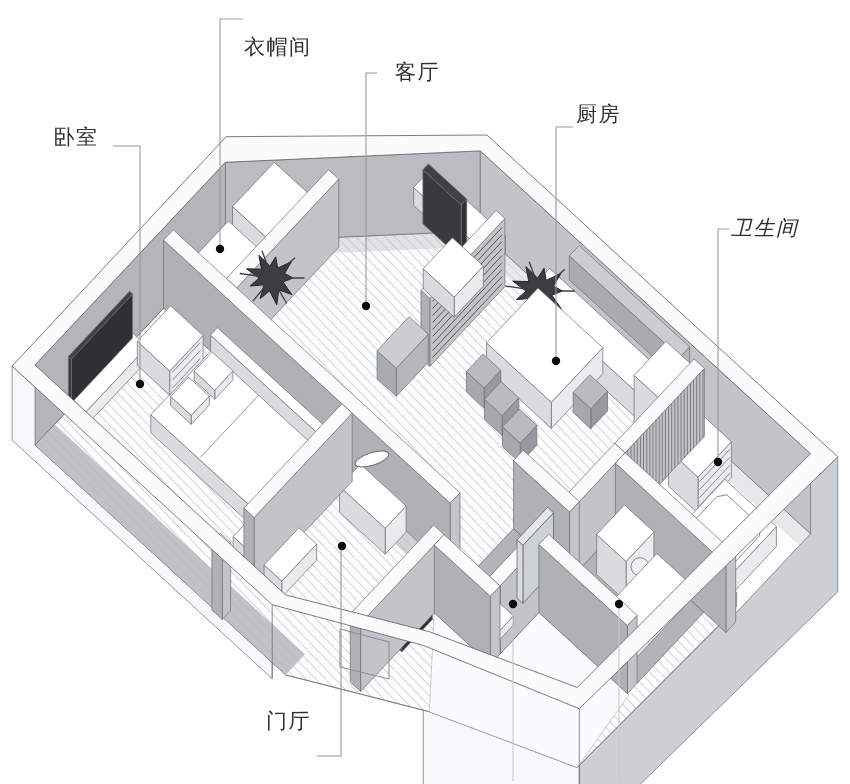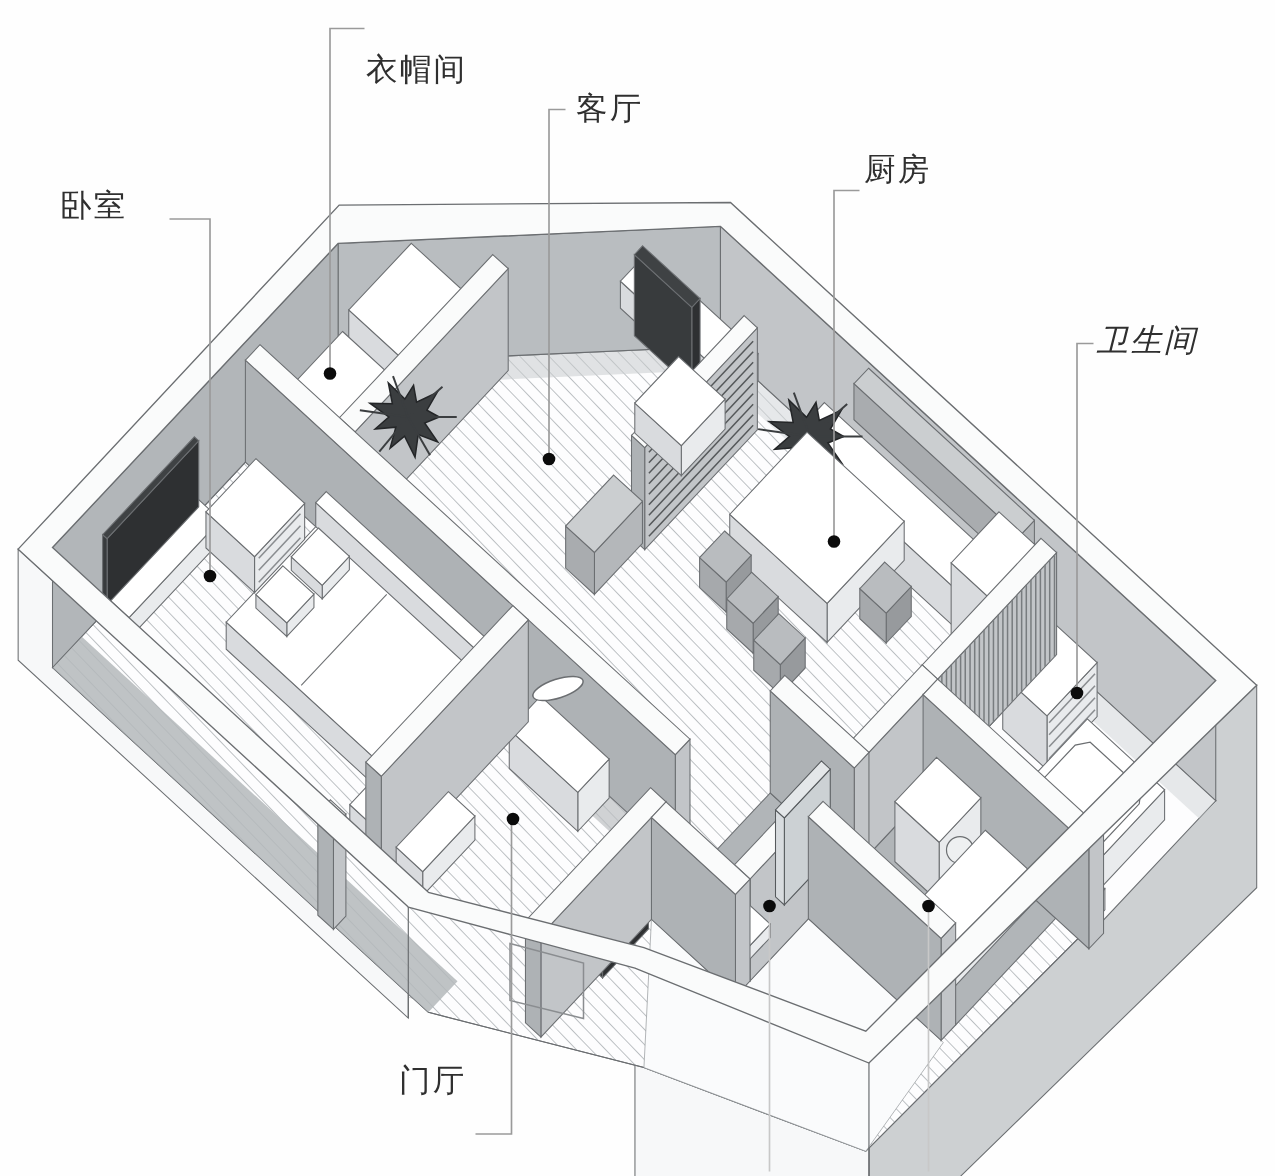--- a/index.html
+++ b/index.html
@@ -1,23 +1,23 @@
 <!DOCTYPE html>
 <html><head>
 <meta charset="utf-8">
 <style>
   html,body{margin:0;padding:0;background:#fff;}
   #stage{position:relative;width:850px;height:784px;background:#fefefe;overflow:hidden;
          font-family:"Liberation Sans",sans-serif;}
   #scene{position:absolute;left:0;top:0;}
   .lbl{position:absolute;font-size:21px;font-weight:500;color:#2f2f2f;letter-spacing:1.5px;
        white-space:nowrap;line-height:1;}
-  .lbl-bedroom{left:40px;top:127px;width:72px;text-align:left;font-family:Liberation Serif, serif;}
+  .lbl-bedroom{left:40px;top:127px;width:72px;text-align:center;font-family:Liberation Serif, serif;}
   .lbl-cloakroom{left:244px;top:8px;margin-top:28px;}
-  .lbl-living{left:384px;top:62px;font-family:Liberation Serif, serif;}
+  .lbl-living{left:395px;top:62px;font-family:Liberation Serif, serif;}
   .lbl-kitchen{left:576px;top:103px;}
   .lbl-bathroom{left:731px;top:217px;font-style:italic;}
   .lbl-hall{left:266px;top:710px;}
 </style>
 </head>
 <body>
 
 <div id="stage">
   <svg id="scene" width="850" height="784" viewBox="0 0 850 784">
       <defs>

